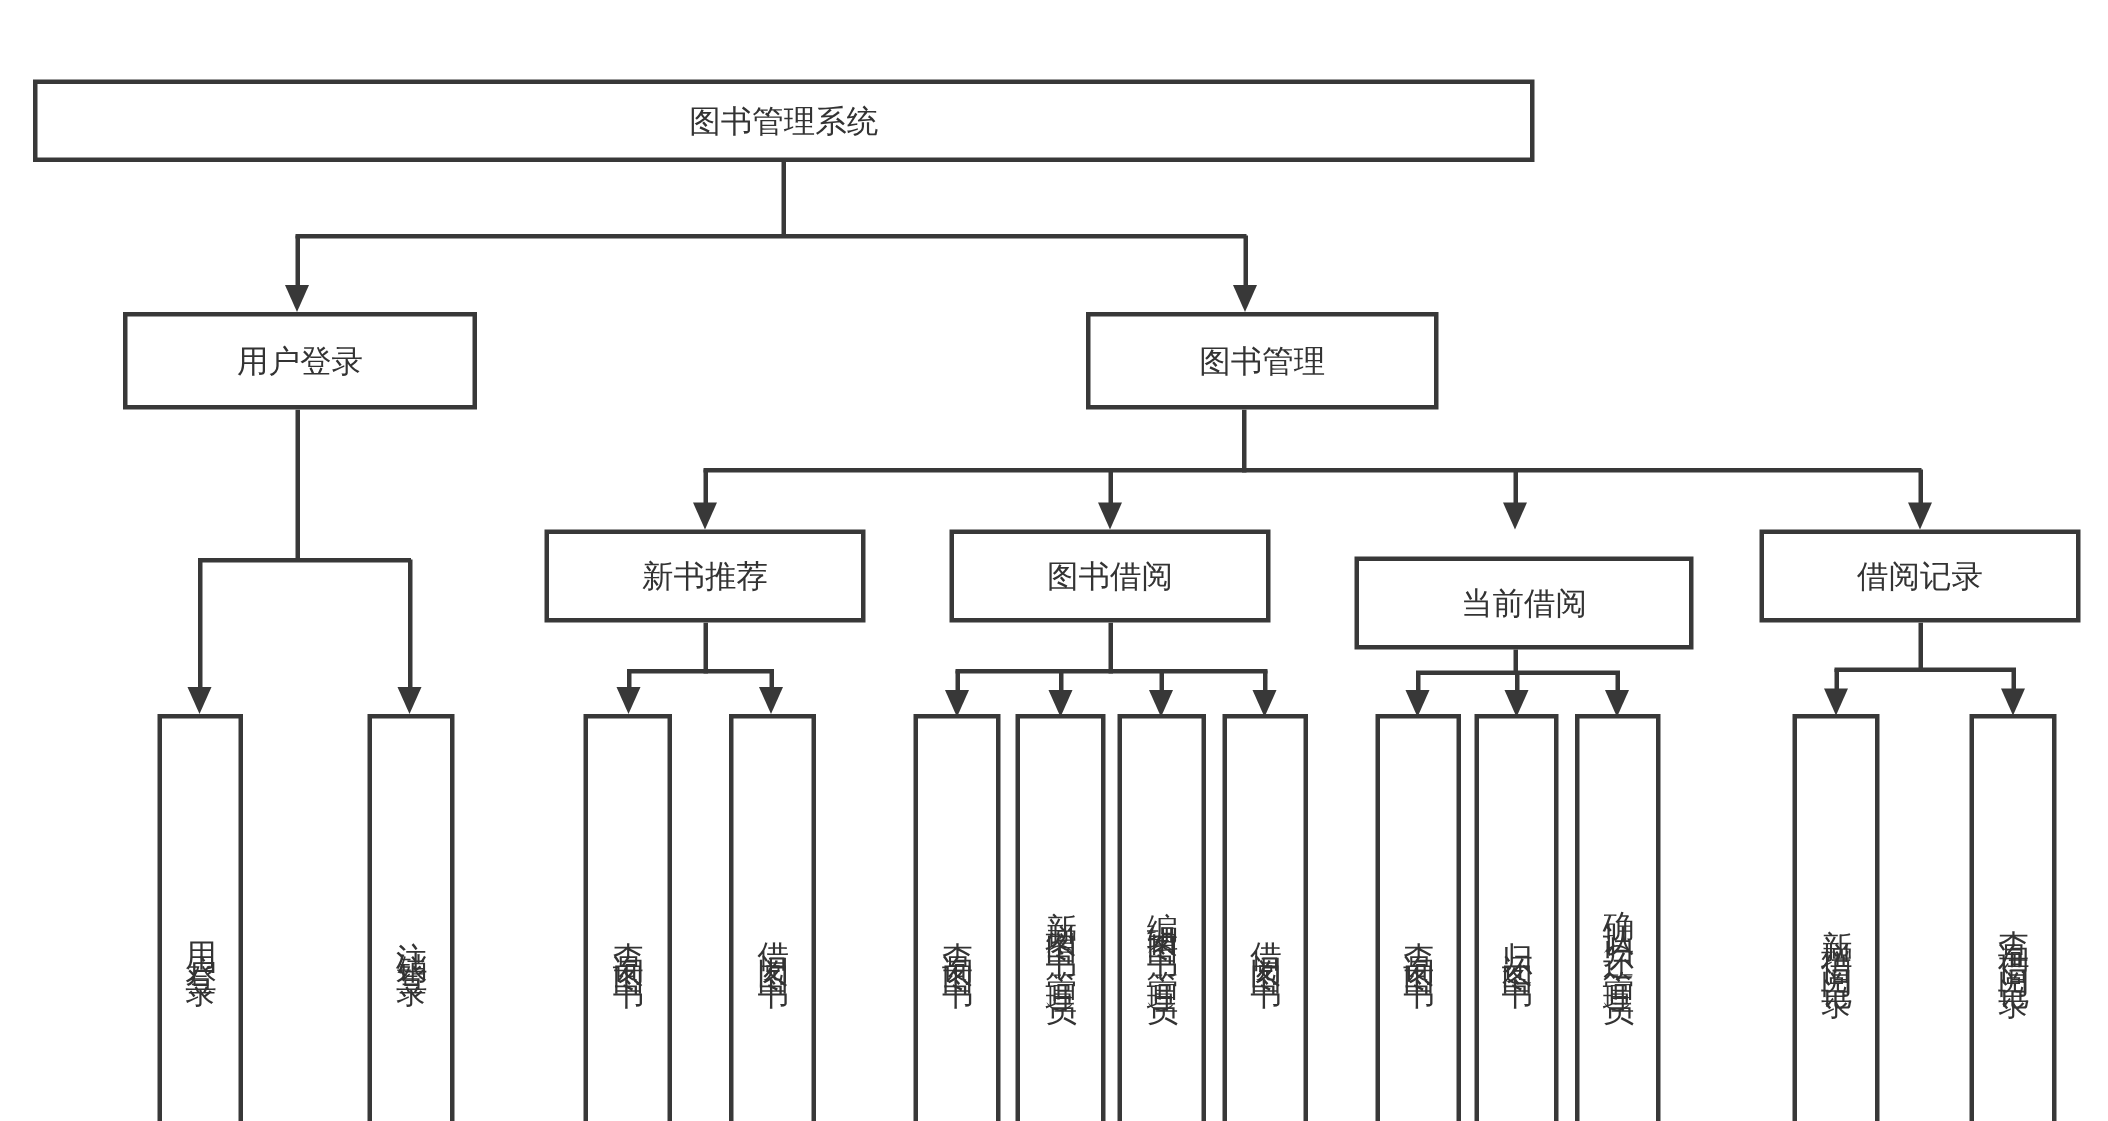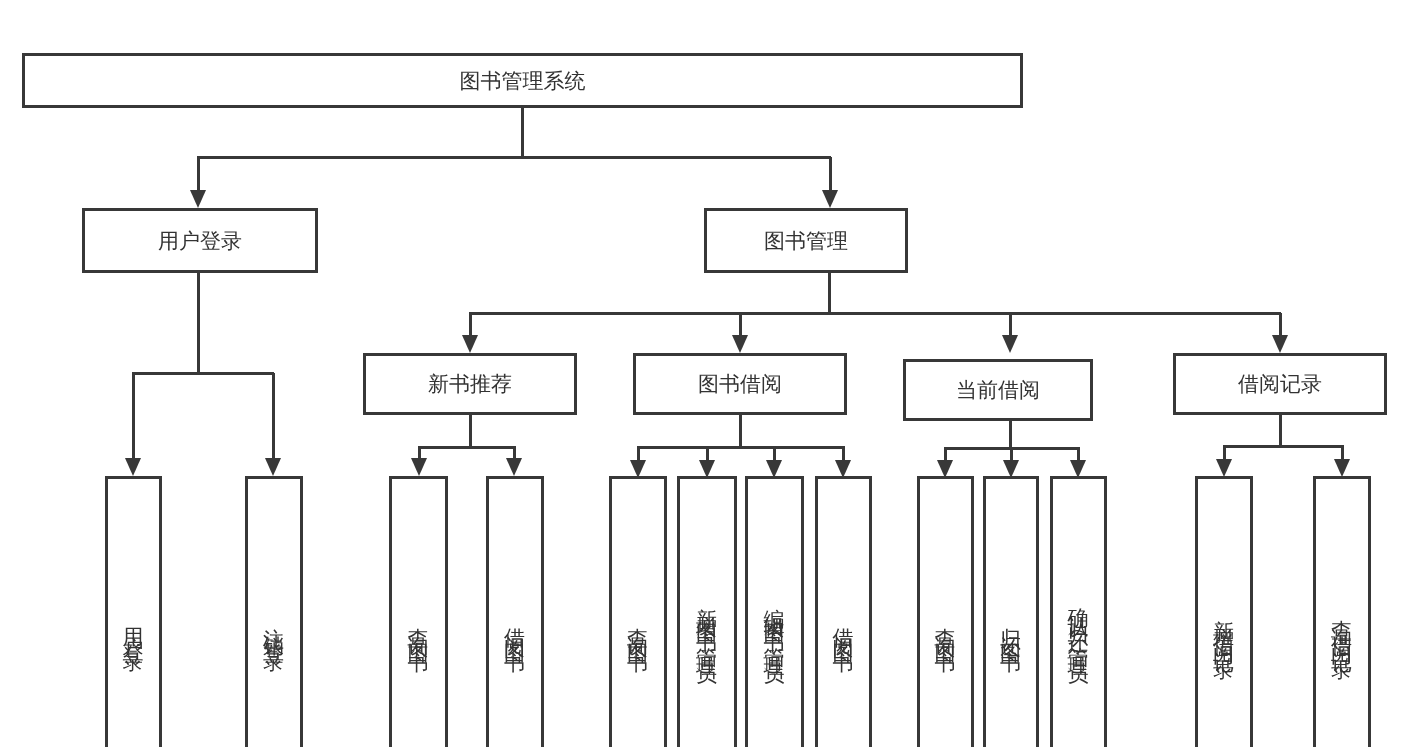--- a/index.html
+++ b/index.html
@@ -94,25 +94,25 @@
   <div class="arrow" style="left:835px;top:420px"></div>
   <div class="arrow" style="left:937px;top:420px"></div>
   <div class="arrow" style="left:1003px;top:420px"></div>
   <div class="arrow" style="left:1070px;top:420px"></div>
   <div class="arrow" style="left:1216px;top:419px"></div>
   <div class="arrow" style="left:1334px;top:419px"></div>
 
   <div class="box" style="left:22px;top:13px;width:1001px;height:55px">图书管理系统</div>
 
   <div class="box" style="left:82px;top:168px;width:236px;height:65px">用户登录</div>
-  <div class="box" style="left:704px;top:168px;width:204px;height:65px">图书管理</div>
+  <div class="box" style="left:724px;top:168px;width:235px;height:65px">图书管理</div>
 
   <div class="box" style="left:363px;top:313px;width:214px;height:62px">新书推荐</div>
   <div class="box" style="left:633px;top:313px;width:214px;height:62px">图书借阅</div>
-  <div class="box" style="left:903px;top:319px;width:190px;height:62px">当前借阅</div>
+  <div class="box" style="left:903px;top:331px;width:226px;height:62px">当前借阅</div>
   <div class="box" style="left:1173px;top:313px;width:214px;height:62px">借阅记录</div>
 
   <div class="box vbox" style="left:105px;top:436px;width:57px;height:301px">用户登录</div>
   <div class="box vbox" style="left:245px;top:436px;width:58px;height:301px">注销登录</div>
 
   <div class="box vbox" style="left:389px;top:436px;width:59px;height:301px">查询图书</div>
   <div class="box vbox" style="left:486px;top:436px;width:58px;height:301px">借阅图书</div>
 
   <div class="box vbox" style="left:609px;top:436px;width:58px;height:301px">查询图书</div>
   <div class="box vbox" style="left:677px;top:436px;width:60px;height:301px">新增图书（管理员）</div>

